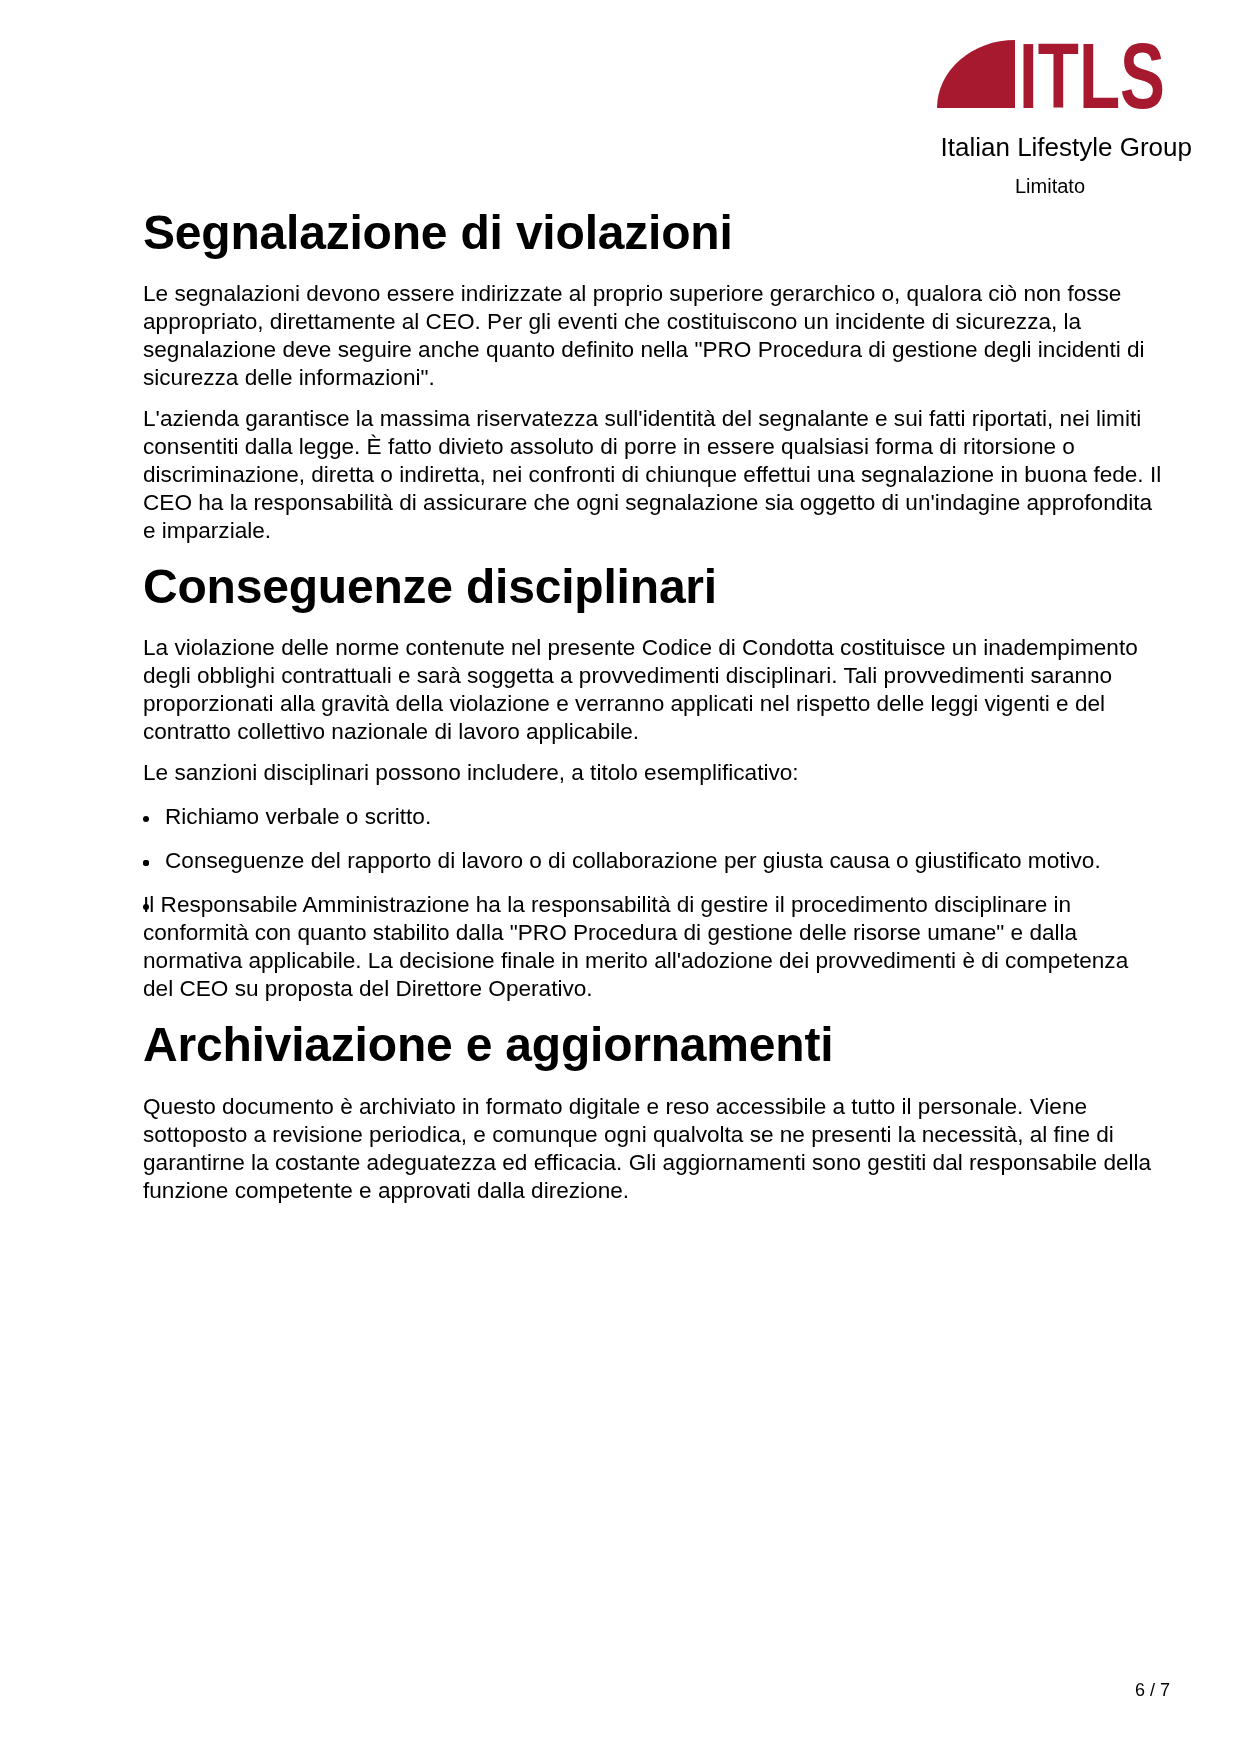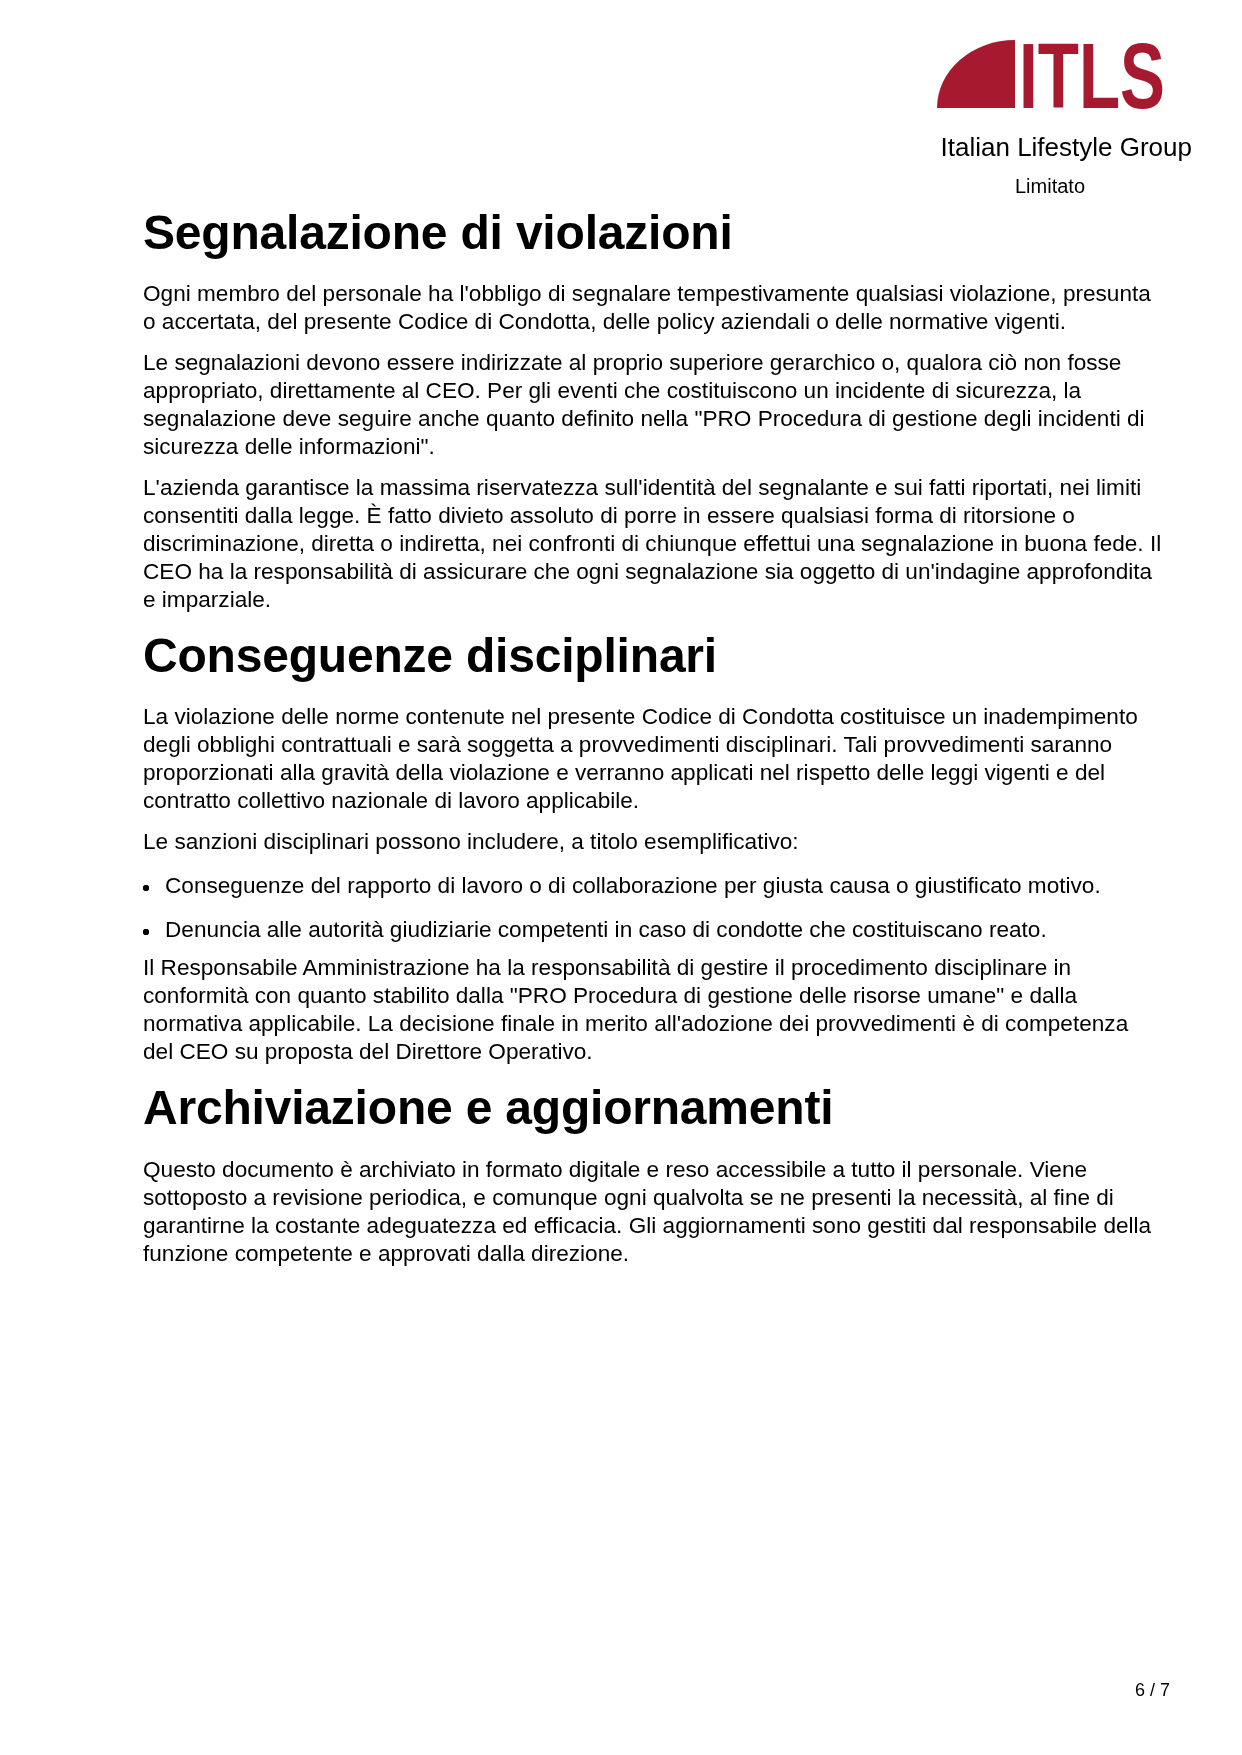--- a/index.html
+++ b/index.html
@@ -36,34 +36,33 @@
   <path d="M0 78 A78 68 0 0 1 78 10 L78 78 Z" fill="#A6192E"></path>
   <text x="82" y="78" font-family="Liberation Sans, sans-serif" font-weight="bold" font-size="92" fill="#A6192E" textLength="146" lengthAdjust="spacingAndGlyphs">ITLS</text>
 </svg>
 
 <div class="company">Italian Lifestyle Group</div>
 <div class="classification">Limitato</div>
 
 <div class="content">
   <section>
     <h1>Segnalazione di violazioni</h1>
-    <p>Ogni membro del personale ha l'obbligo di segnalare tempestivamente qualsiasi violazione, presunta o accertata, del presente Codice di Condotta, delle policy aziendali o delle normative vigenti.</p>
     <p>Le segnalazioni devono essere indirizzate al proprio superiore gerarchico o, qualora ciò non fosse appropriato, direttamente al CEO. Per gli eventi che costituiscono un incidente di sicurezza, la segnalazione deve seguire anche quanto definito nella "PRO Procedura di gestione degli incidenti di sicurezza delle informazioni".</p>
     <p style="margin-bottom:14px">L'azienda garantisce la massima riservatezza sull'identità del segnalante e sui fatti riportati, nei limiti consentiti dalla legge. È fatto divieto assoluto di porre in essere qualsiasi forma di ritorsione o discriminazione, diretta o indiretta, nei confronti di chiunque effettui una segnalazione in buona fede. Il CEO ha la responsabilità di assicurare che ogni segnalazione sia oggetto di un'indagine approfondita e imparziale.</p>
   </section>
 
   <section>
     <h1>Conseguenze disciplinari</h1>
     <p>La violazione delle norme contenute nel presente Codice di Condotta costituisce un inadempimento degli obblighi contrattuali e sarà soggetta a provvedimenti disciplinari. Tali provvedimenti saranno proporzionati alla gravità della violazione e verranno applicati nel rispetto delle leggi vigenti e del contratto collettivo nazionale di lavoro applicabile.</p>
     <p style="margin-bottom:16px">Le sanzioni disciplinari possono includere, a titolo esemplificativo:</p>
     <ul class="bullets">
+      <li><span class="dot"></span><span>Richiamo verbale o scritto.</span></li>
       <li><span class="dot"></span></li>
       <li><span class="dot"></span><span>Conseguenze del rapporto di lavoro o di collaborazione per giusta causa o giustificato motivo.</span></li>
       <li><span class="dot"></span></li>
-      <li style="margin-bottom:10px"><span class="dot"></span><span>Denuncia alle autorità giudiziarie competenti in caso di condotte che costituiscano reato.</span></li>
     </ul>
     <p style="margin-bottom:14px">Il Responsabile Amministrazione ha la responsabilità di gestire il procedimento disciplinare in conformità con quanto stabilito dalla "PRO Procedura di gestione delle risorse umane" e dalla normativa applicabile. La decisione finale in merito all'adozione dei provvedimenti è di competenza del CEO su proposta del Direttore Operativo.</p>
   </section>
 
   <section>
     <h1>Archiviazione e aggiornamenti</h1>
     <p>Questo documento è archiviato in formato digitale e reso accessibile a tutto il personale. Viene sottoposto a revisione periodica, e comunque ogni qualvolta se ne presenti la necessità, al fine di garantirne la costante adeguatezza ed efficacia. Gli aggiornamenti sono gestiti dal responsabile della funzione competente e approvati dalla direzione.</p>
   </section>
 </div>
 

